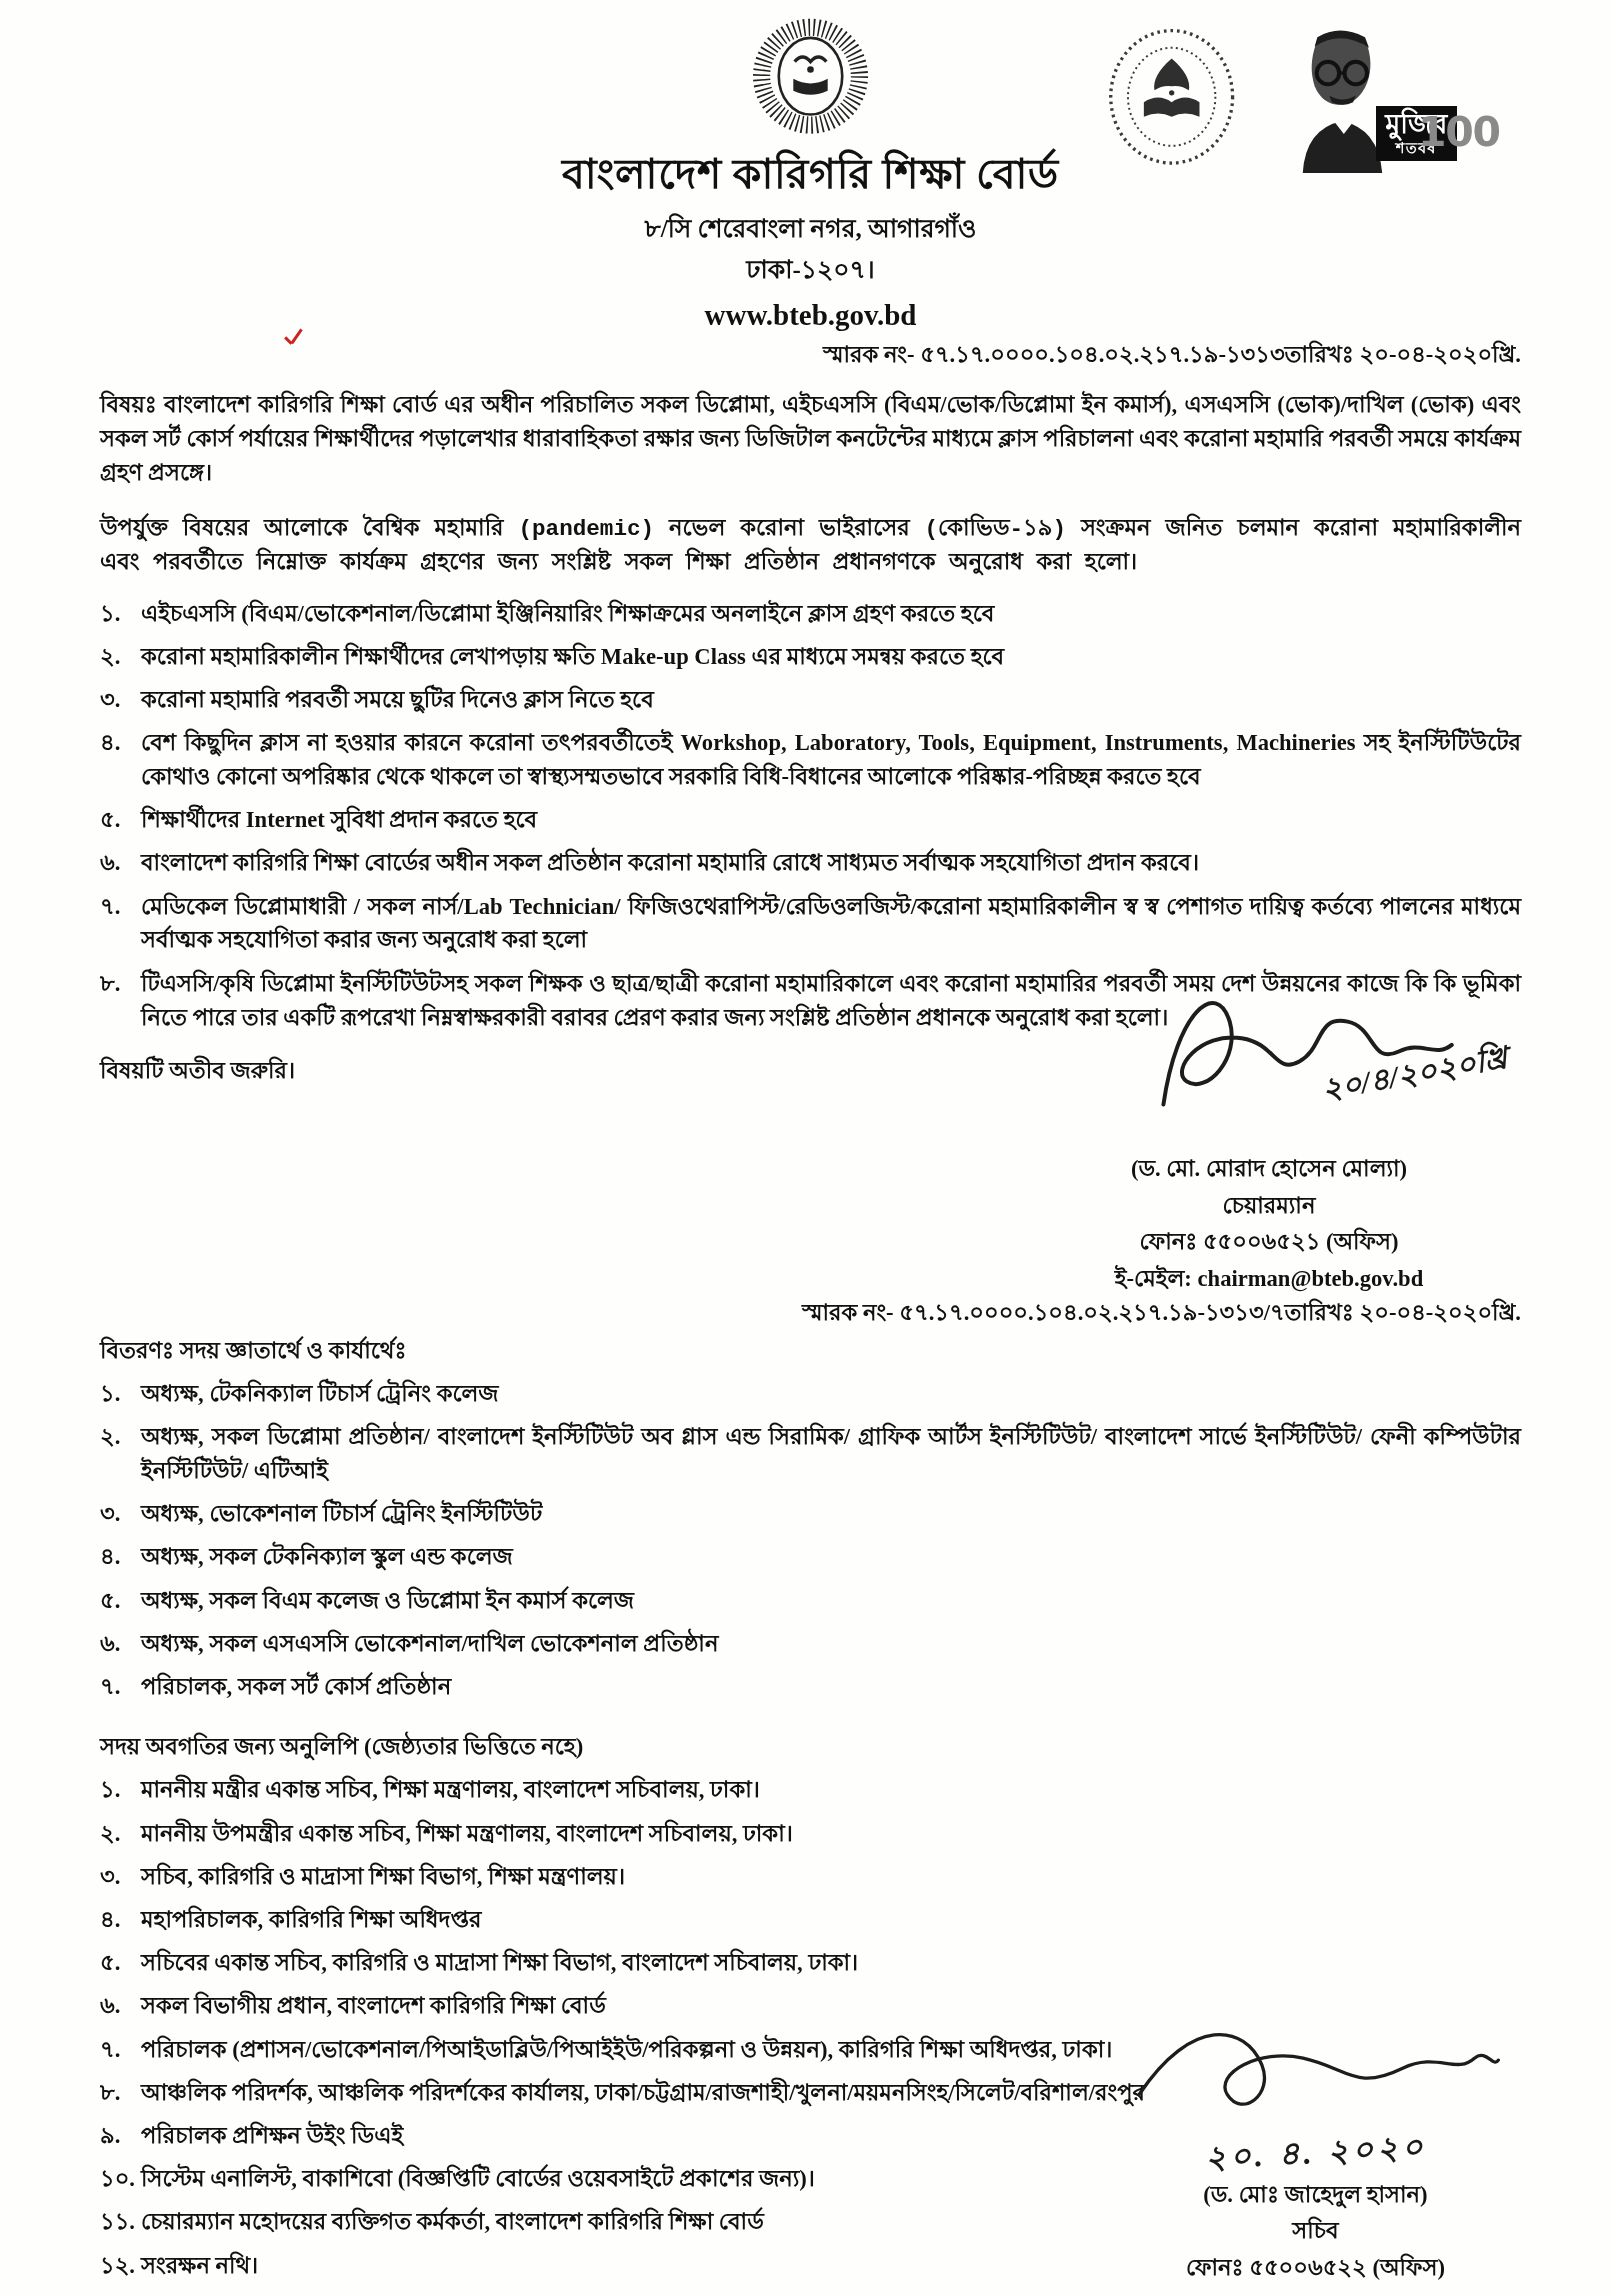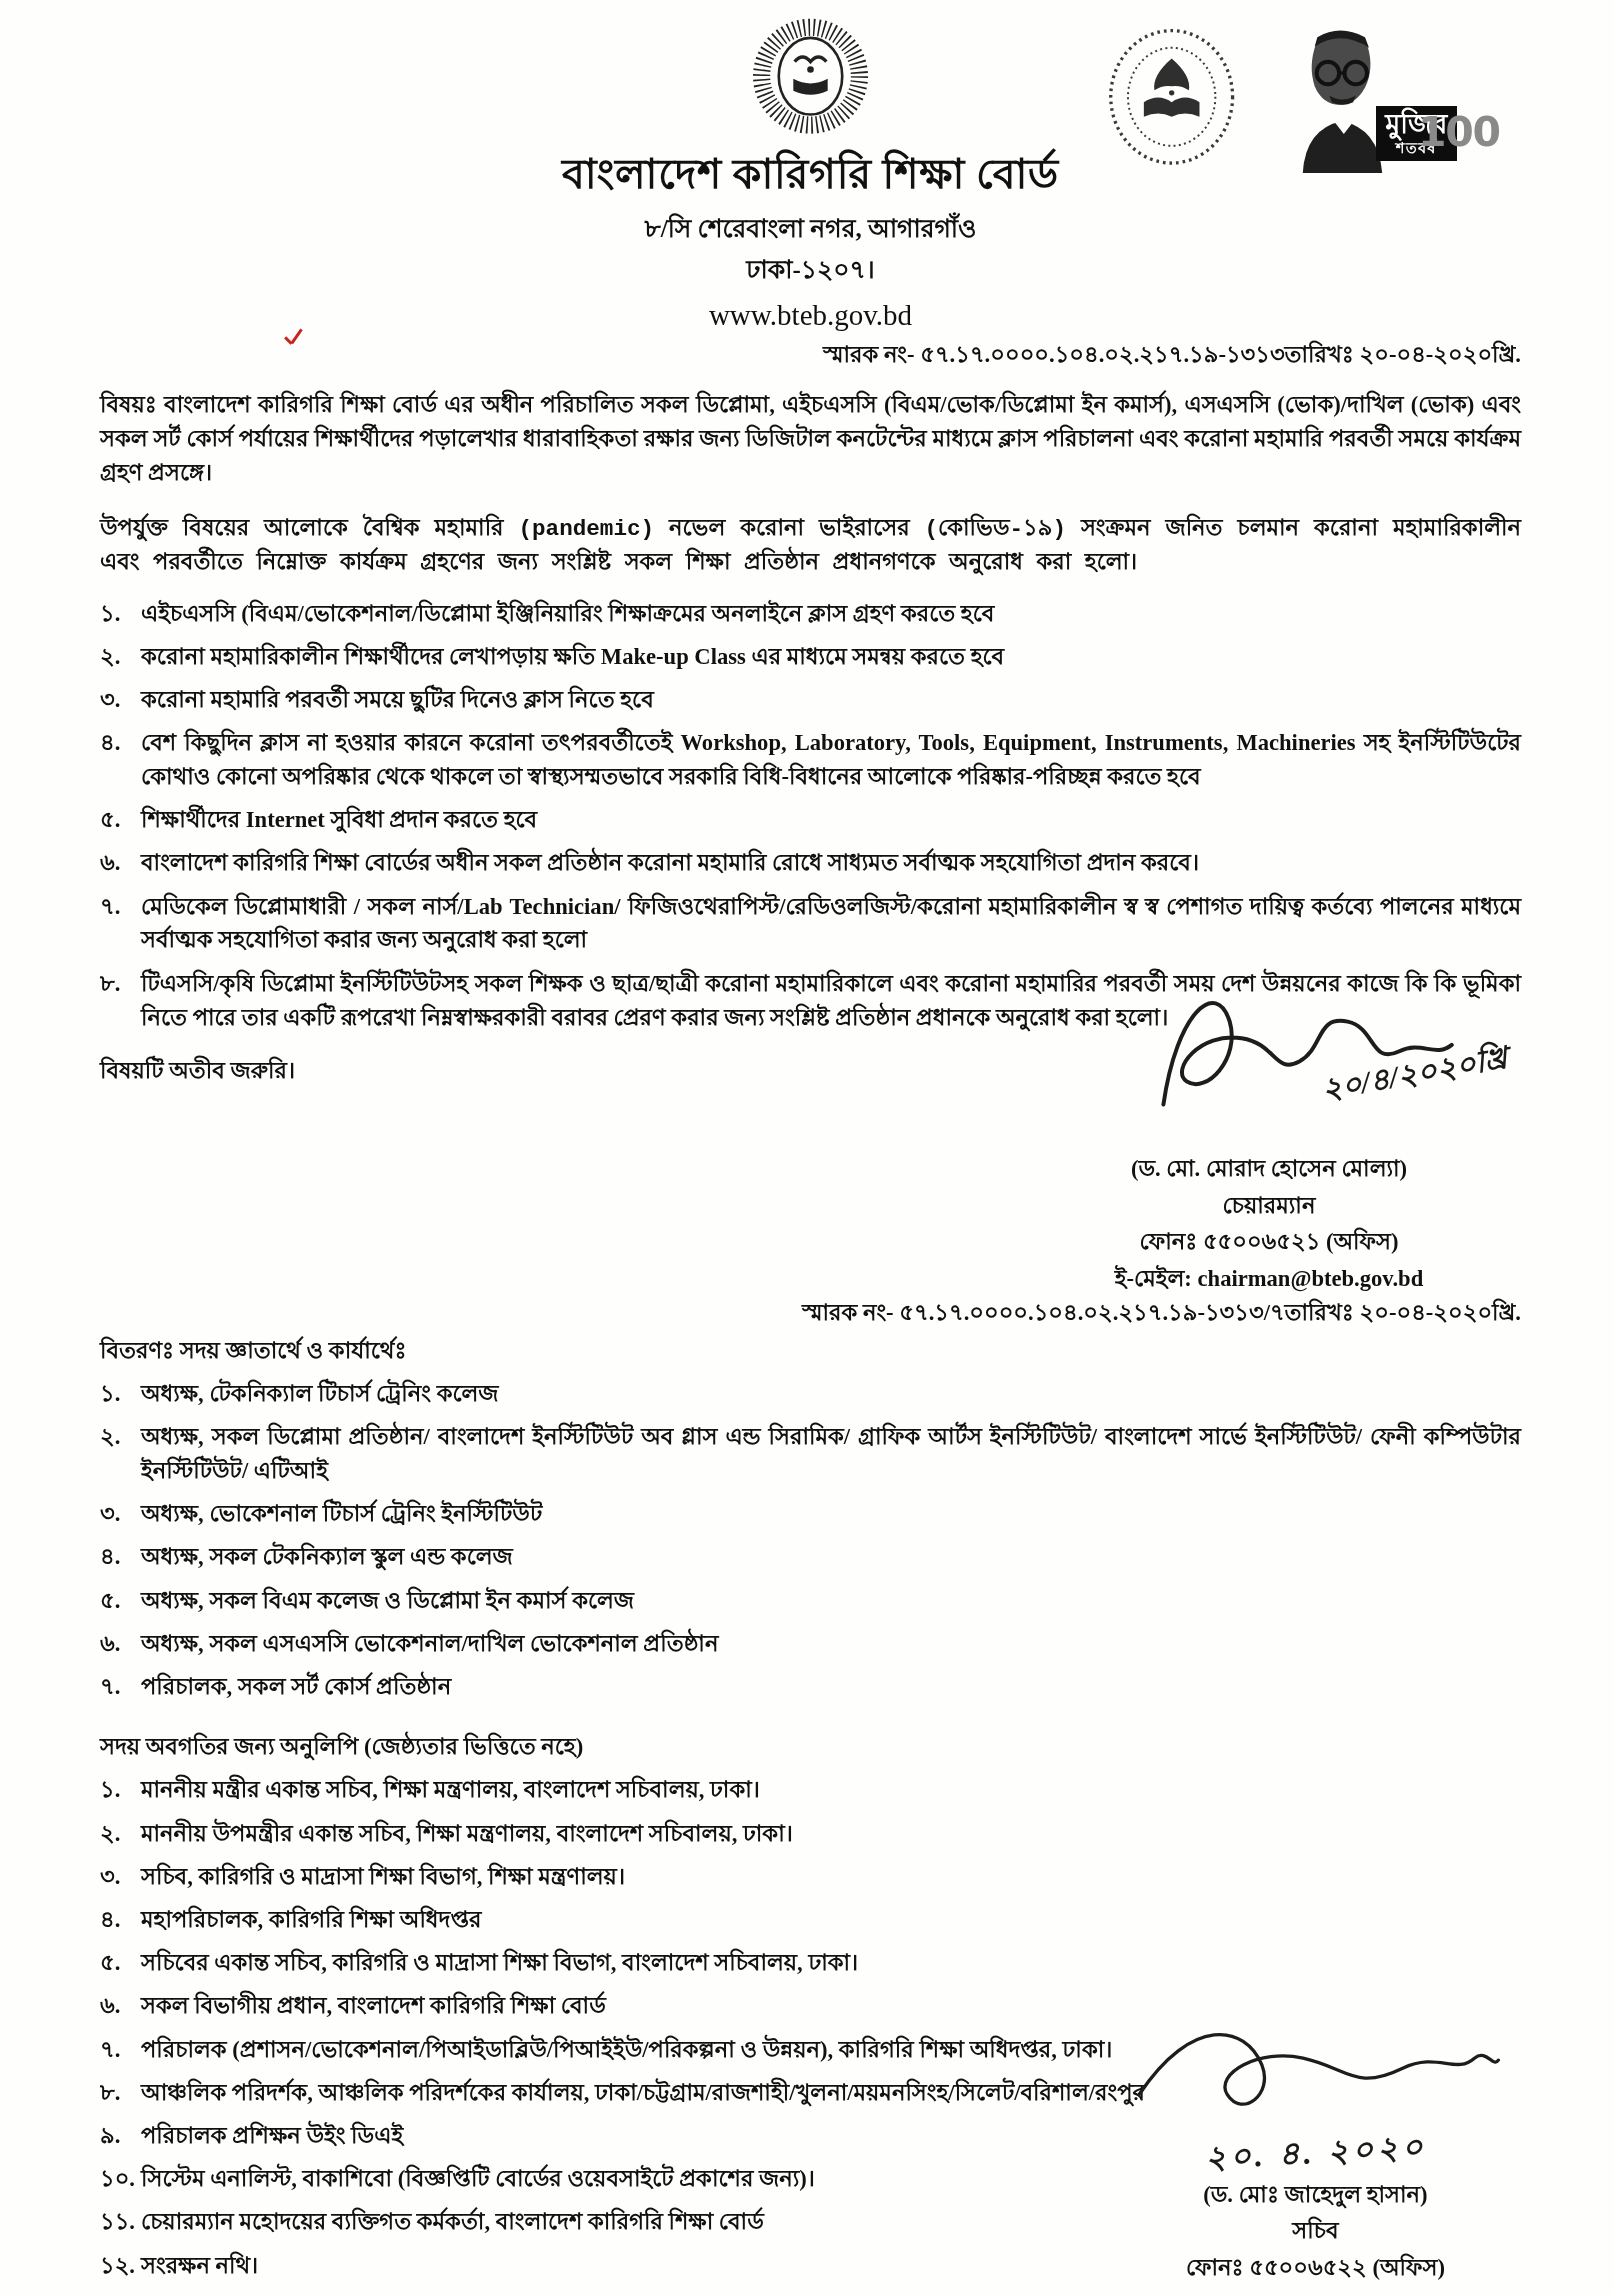--- a/index.html
+++ b/index.html
@@ -14,21 +14,21 @@
     font-size:22.6px;
     line-height:1.5;
     box-sizing:border-box;
     padding:12px 93px 33px 100px;
   }
   
   .letterhead{position:relative;text-align:center;padding-top:2.7px;min-height:279px;}
   .seal-wrap{display:flex;justify-content:center;}
   .org-name{font-size:41px;font-weight:700;letter-spacing:0.7px;margin-top:6.6px;}
   .addr{font-size:25px;font-weight:600;margin-top:4px;}
-  .website{font-size:29px;font-weight:400;margin-top:5.3px;font-family:"Liberation Serif",serif;}
+  .website{font-size:29px;font-weight:700;margin-top:5.3px;font-family:"Liberation Serif",serif;}
   .right-logos{position:absolute;top:12px;right:26.5px;display:flex;align-items:flex-start;gap:36px;}
   .mujib-logo{position:relative;width:219px;height:149px;}
   .mujib-portrait{position:absolute;left:0;top:0;}
   .mujib-box{
     position:absolute;right:38px;bottom:12px;background:#0d0d0d;color:#fff;
     padding:4px 9.3px 5.3px;line-height:1.1;text-align:center;
   }
   .mujib-box .l1{font-size:27px;font-weight:700;}
   .mujib-box .l2{font-size:14.6px;font-weight:600;letter-spacing:1.3px;}
   .mujib-100{

